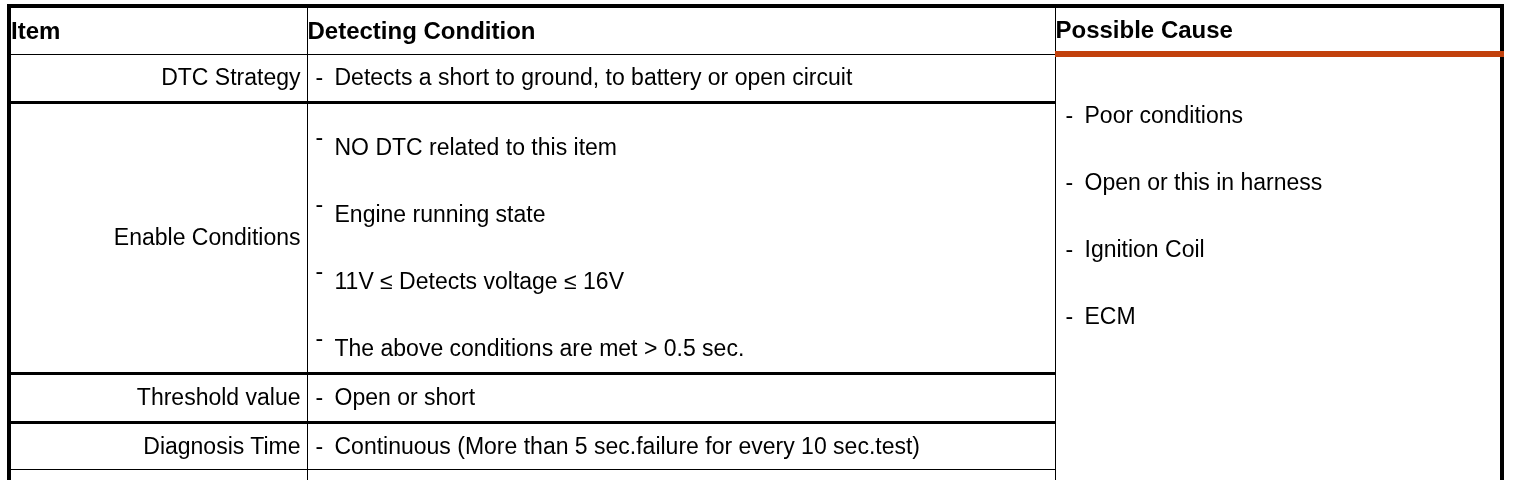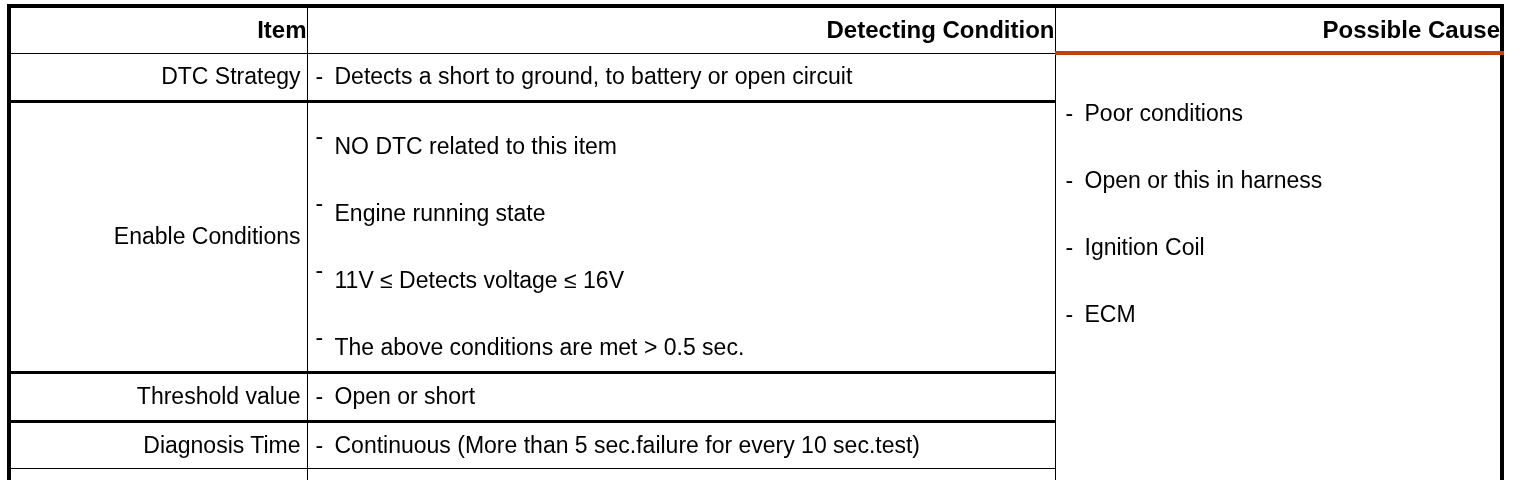--- a/index.html
+++ b/index.html
@@ -44,26 +44,26 @@
     padding: 0;
     vertical-align: middle;
     font-weight: normal;
     font-size: 23px;
     line-height: 1.25;
   }
 
   
   .hdr-row th {
     height: 43px;
-    text-align: right;
+    text-align: left;
     font-weight: bold;
     font-size: 24px;
     border-bottom: 1px solid #000;
   }
-  .hdr-row th.cause-hdr { border-bottom: 4px solid #c2410c; }
+  .hdr-row th.cause-hdr { border-bottom: 6px solid #c2410c; }
 
   
   tr.sep-thick > td { border-top: 3px solid #000; }
 
   
   td.item-cell {
     text-align: right;
     font-size: 23px;
     padding: 0 6px;
   }

